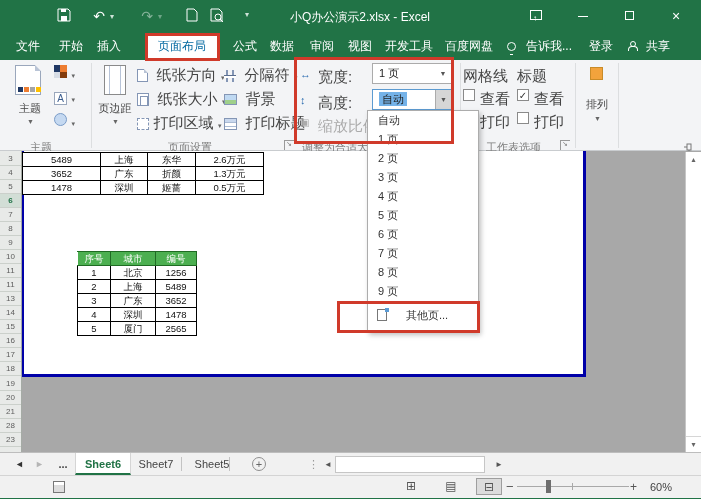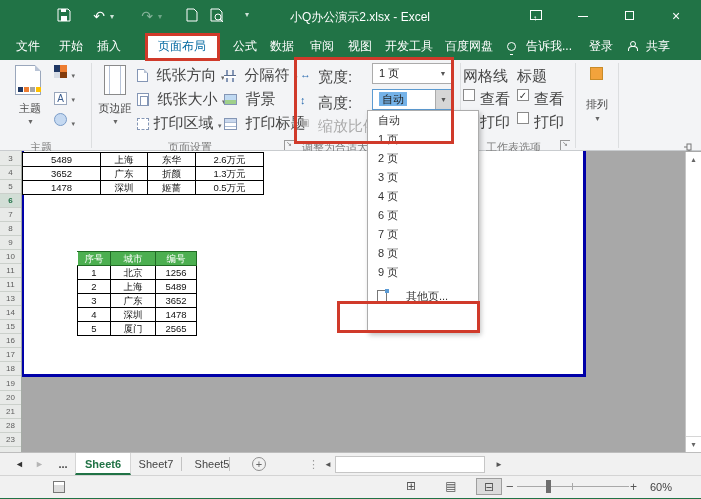--- a/index.html
+++ b/index.html
@@ -369,20 +369,21 @@
     <span class="arrowbtn" style="top:284px; border-top:1px solid #D6D6D6">▾</span>
   </div>
 </div>
 
 <div class="panel">
   <div class="pitem">自动</div>
   <div class="pitem">1 页</div>
   <div class="pitem">2 页</div>
   <div class="pitem">3 页</div>
   <div class="pitem">4 页</div>
+  <div class="pitem">5 页</div>
   <div class="pitem">6 页</div>
   <div class="pitem">7 页</div>
   <div class="pitem">8 页</div>
   <div class="pitem">9 页</div>
   <div class="pitem more">
     <span class="more-ic"></span>
     <span>其他页...</span>
   </div>
 </div>
 

